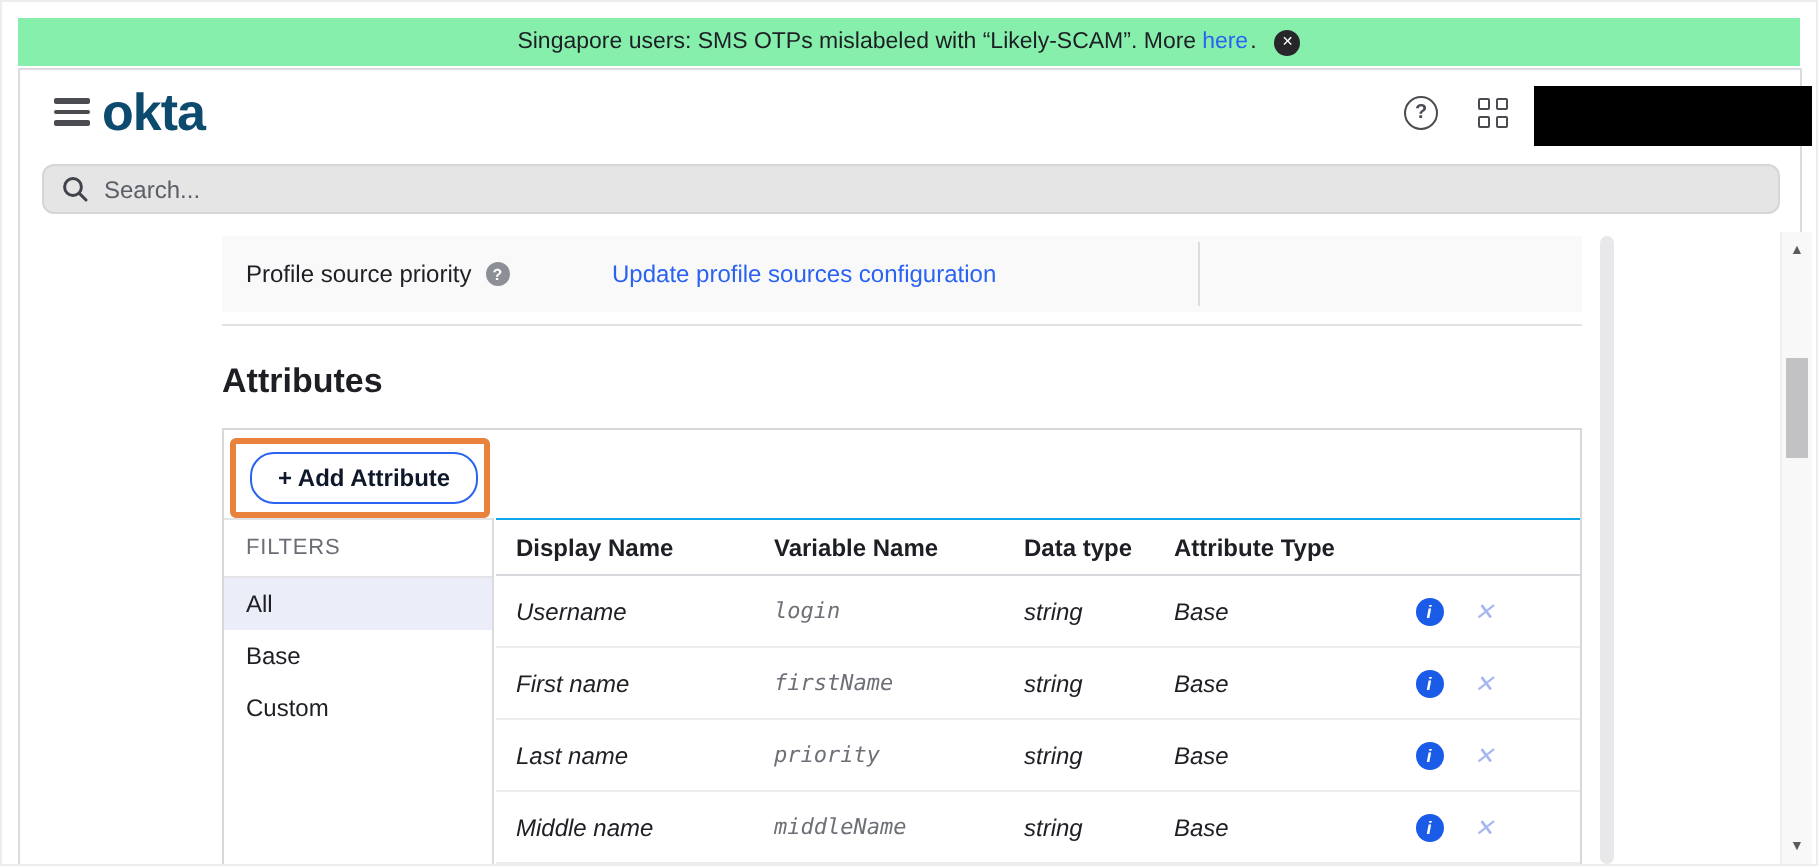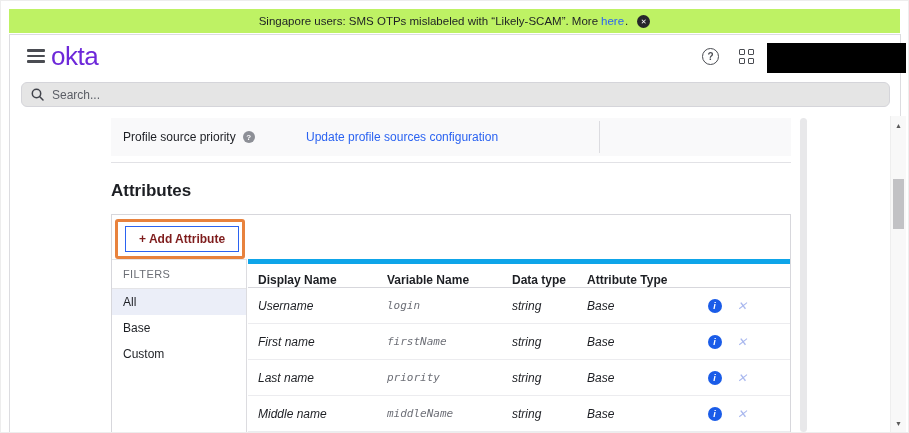--- a/index.html
+++ b/index.html
@@ -1,34 +1,34 @@
 <!DOCTYPE html>
 <html><head>
 <meta charset="utf-8">
 <style>
   html,body{margin:0;padding:0;background:#fff;}
   body{font-family:"Liberation Sans",sans-serif;color:#1d1f24;}
   .stage{position:relative;width:909px;height:433px;background:#fff;overflow:hidden;border:1px solid #ededed;box-sizing:border-box;}
 
   
-  .banner{position:absolute;left:8px;right:8px;top:8px;height:24px;background:#bef264;
+  .banner{position:absolute;left:8px;right:8px;top:8px;height:24px;background:#86efac;
     display:flex;align-items:center;justify-content:center;font-size:11.5px;color:#1d1f24;text-align:right;}
   .banner a{color:#2b63f1;text-decoration:none;margin-left:3px;}
   .banner .suffix{margin-left:1px;}
   .circle-x{width:13px;height:13px;border-radius:50%;background:#26262b;margin-left:9px;
     display:inline-flex;align-items:center;justify-content:center;cursor:pointer;}
   .circle-x::after{content:"✕";color:#fff;font-size:7px;line-height:1;}
 
   
   .app-frame{position:absolute;left:8px;top:33px;right:7px;bottom:0;border:1px solid #dcdce0;border-bottom:none;pointer-events:none;}
 
   
   .hamburger{position:absolute;left:26px;top:48px;width:18px;height:14px;display:flex;flex-direction:column;justify-content:space-between;cursor:pointer;}
   .hamburger div{height:2.6px;background:#4a4c52;border-radius:1px;}
-  .logo{position:absolute;left:50px;top:40px;font-size:26px;font-weight:400;letter-spacing:-0.5px;color:#6d28d9;}
+  .logo{position:absolute;left:50px;top:40px;font-size:26px;font-weight:700;letter-spacing:-0.5px;color:#0c4a6e;}
   .help-icon{position:absolute;left:701px;top:47px;width:17px;height:17px;border:1.7px solid #4a4c52;border-radius:50%;
     display:flex;align-items:center;justify-content:center;cursor:pointer;box-sizing:border-box;}
   .help-icon::after{content:"?";font-size:10px;font-weight:bold;color:#4a4c52;}
   .grid-icon{position:absolute;left:738px;top:48px;display:grid;grid-template-columns:6px 6px;grid-template-rows:6px 6px;gap:2.5px;cursor:pointer;}
   .grid-icon span{border:1.6px solid #4a4c52;border-radius:1px;}
   .redacted{position:absolute;left:766px;top:42px;width:139px;height:30px;background:#000;}
 
   
   .search{position:absolute;left:20px;top:81px;width:869px;height:25px;border:1px solid #d5d5da;border-radius:6px;
     box-sizing:border-box;display:flex;align-items:center;padding:0 9px;background:#e5e5e5;}
@@ -42,32 +42,32 @@
   .psp-help{width:12px;height:12px;border-radius:50%;background:#8d8f96;margin-left:7px;display:inline-flex;align-items:center;justify-content:center;}
   .psp-help::after{content:"?";color:#fff;font-size:8px;font-weight:bold;}
   .psp-link{position:absolute;left:195px;top:12px;font-size:12px;color:#2b63f1;text-decoration:none;}
   .psp-vline{position:absolute;left:488px;top:3px;bottom:3px;width:1px;background:#dcdce0;}
   .hr1{position:absolute;left:110px;top:161px;width:680px;height:1px;background:#e2e2e6;}
 
   
   .attr-title{position:absolute;left:110px;top:180px;font-size:17px;font-weight:bold;color:#1d1f24;}
   .card{position:absolute;left:110px;top:213px;width:680px;height:220px;border:1px solid #d7d7dc;border-bottom:none;box-sizing:border-box;background:#fff;}
   .hl-box{position:absolute;left:114px;top:218px;width:130px;height:40px;border:3px solid #e8823d;border-radius:3px;box-sizing:border-box;}
-  .add-btn{position:absolute;left:124px;top:225px;height:26px;padding:0 13px;background:#fff;border:1px solid #2b63f1;border-radius:0;
-    color:#7f1d1d;font-size:12px;font-weight:bold;display:flex;align-items:center;cursor:pointer;font-family:"Liberation Sans",sans-serif;}
+  .add-btn{position:absolute;left:124px;top:225px;height:26px;padding:0 13px;background:#fff;border:1px solid #2b63f1;border-radius:12px;
+    color:#0f172a;font-size:12px;font-weight:bold;display:flex;align-items:center;cursor:pointer;font-family:"Liberation Sans",sans-serif;}
 
   
   .filters{position:absolute;left:111px;top:258px;width:135px;bottom:0;border-top:1px solid #e4e4e7;border-right:1px solid #dcdce0;box-sizing:border-box;background:#fff;}
   .filters-label{height:29px;display:flex;align-items:center;padding-left:11px;font-size:11px;color:#6b6e75;letter-spacing:0.4px;border-bottom:1px solid #e4e4e7;box-sizing:border-box;}
   .filter-item{height:26px;display:flex;align-items:center;padding-left:11px;font-size:12px;color:#1d1f24;cursor:pointer;}
   .filter-item.selected{background:#ebeef8;}
 
   
-  .thead{position:absolute;left:247px;top:258px;width:542px;height:29px;border-top:5px solid #0ea5e9;border-bottom:1px solid #d7d7dc;
-    box-sizing:border-box;display:flex;align-items:flex-end;font-size:12px;font-weight:bold;color:#1d1f24;background:#fff;}
+  .thead{position:absolute;left:247px;top:258px;width:542px;height:29px;border-top:1px solid #0ea5e9;border-bottom:1px solid #d7d7dc;
+    box-sizing:border-box;display:flex;align-items:center;font-size:12px;font-weight:bold;color:#1d1f24;background:#fff;}
   .tbody{position:absolute;left:247px;top:287px;width:542px;bottom:0;}
   .trow{height:36px;display:flex;align-items:center;border-bottom:1px solid #ececef;font-size:12px;color:#1d1f24;box-sizing:border-box;font-style:italic;}
   .c1{width:129px;padding-left:10px;box-sizing:content-box;}
   .c2{width:125px;}
   .c3{width:75px;}
   .c4{width:115px;}
   .ci{width:25px;display:flex;justify-content:center;}
   .cx{width:30px;display:flex;justify-content:center;}
   .mono{font-family:"DejaVu Sans Mono",monospace;font-size:11px;color:#6e7078;}
   .info-dot{width:14px;height:14px;border-radius:50%;background:#1a5ce8;display:inline-flex;align-items:center;justify-content:center;cursor:pointer;}

